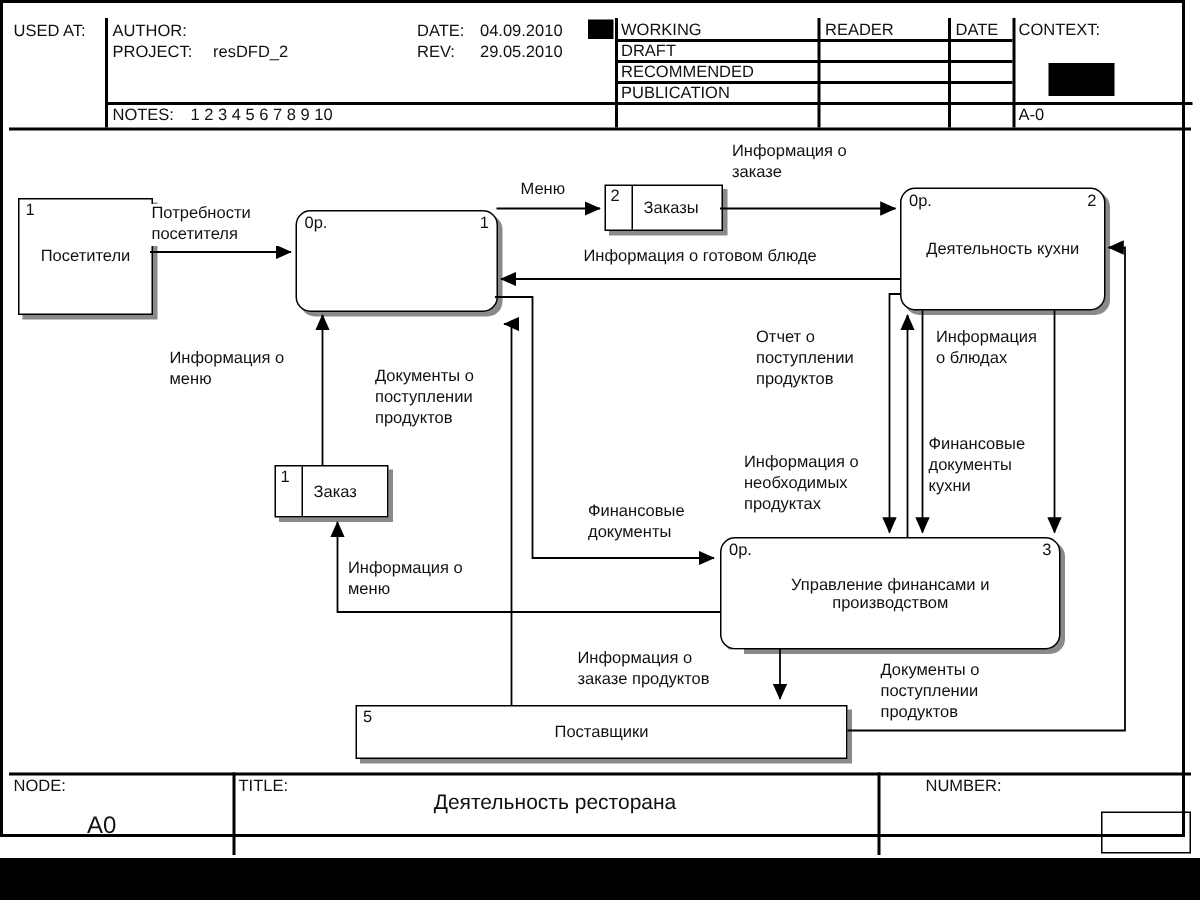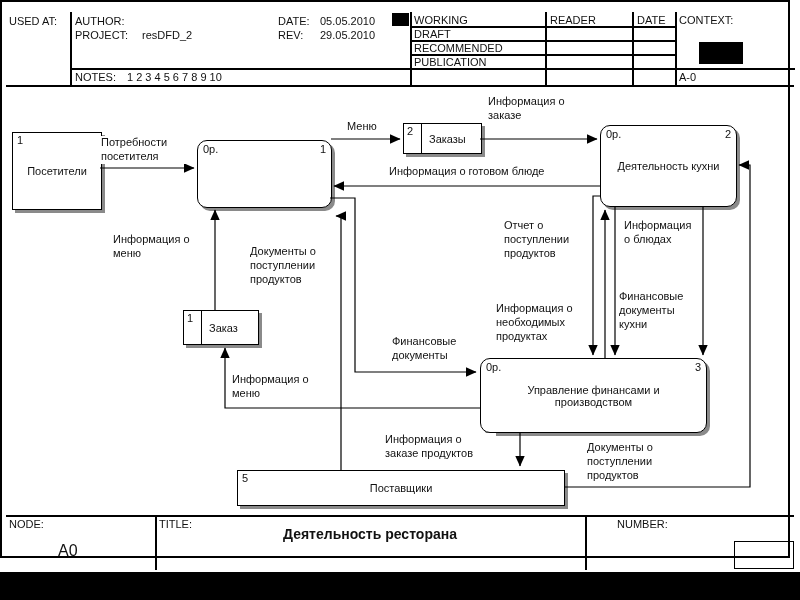--- a/index.html
+++ b/index.html
@@ -20,21 +20,21 @@
   .ext{position:absolute;background:#fff;border:1.8px solid #000;box-shadow:3px 3px 0 #8a8a8a;
        display:flex;align-items:center;justify-content:center;text-align:center;font-size:11px;z-index:3}
   .enum{position:absolute;left:4px;top:1px;font-size:11px}
   .store{position:absolute;background:#fff;border:1.4px solid #000;box-shadow:3px 3px 0 #8a8a8a;
          display:flex;font-size:11px;z-index:3}
   .snum{width:14px;border-right:1.2px solid #000;padding:1px 0 0 3px}
   .slabel{flex:1;display:flex;align-items:center;padding-left:7px}
   svg.wires{position:absolute;left:0;top:0;z-index:5;pointer-events:none}
   .fl{position:absolute;font-size:11px;line-height:1.25;background:#fff;padding:0 1px;z-index:6}
   .footer-title{position:absolute;left:155px;top:526px;width:430px;text-align:center;
-                font-size:14px;font-weight:bold;z-index:3}
+                font-size:14px;font-weight:normal;z-index:3}
   .num-box{position:absolute;left:734px;top:541px;width:58px;height:26px;border:1.5px solid #000;z-index:3}
   .bottom-bar{position:absolute;left:0;top:572px;width:800px;height:28px;background:#000;z-index:8}
 </style>
 </head>
 <body>
 
 <div class="frame-outer"></div>
 <div class="hline" style="left:6px;top:85px;width:788px"></div>
 <div class="hline" style="left:6px;top:515px;width:788px"></div>
 
@@ -45,21 +45,21 @@
 <div class="vline" style="left:675px;top:12px;height:73px"></div>
 
 <div class="hline" style="left:70px;top:68px;width:725px"></div>
 <div class="hline" style="left:410px;top:26px;width:265px"></div>
 <div class="hline" style="left:410px;top:40px;width:265px"></div>
 <div class="hline" style="left:410px;top:54px;width:265px"></div>
 
 <span class="t" style="left:9px;top:15px">USED AT:</span>
 <span class="t" style="left:75px;top:15px">AUTHOR:</span>
 <span class="t" style="left:278px;top:15px">DATE:</span>
-<span class="t" style="left:320px;top:15px">05.05.2010</span>
+<span class="t" style="left:320px;top:15px">04.09.2010</span>
 <span class="t" style="left:75px;top:29px">PROJECT:</span>
 <span class="t" style="left:142px;top:29px">resDFD_2</span>
 <span class="t" style="left:278px;top:29px">REV:</span>
 <span class="t" style="left:320px;top:29px">29.05.2010</span>
 <span class="t" style="left:75px;top:71px">NOTES:</span>
 <span class="t" style="left:127px;top:71px">1  2  3  4  5  6  7  8  9  10</span>
 
 <div class="blackbox" style="left:392px;top:13px;width:17px;height:13px"></div>
 
 <span class="t" style="left:414px;top:14px">WORKING</span>

